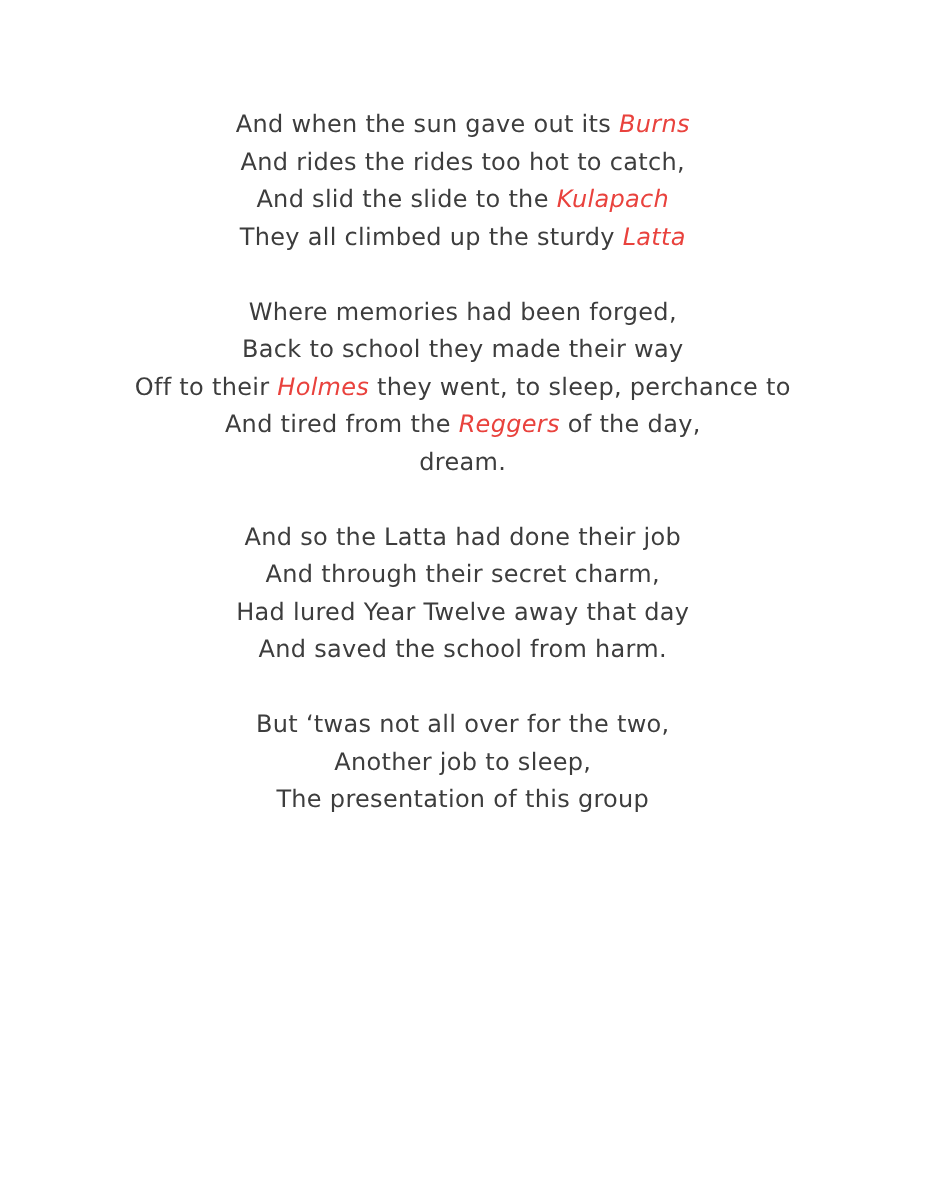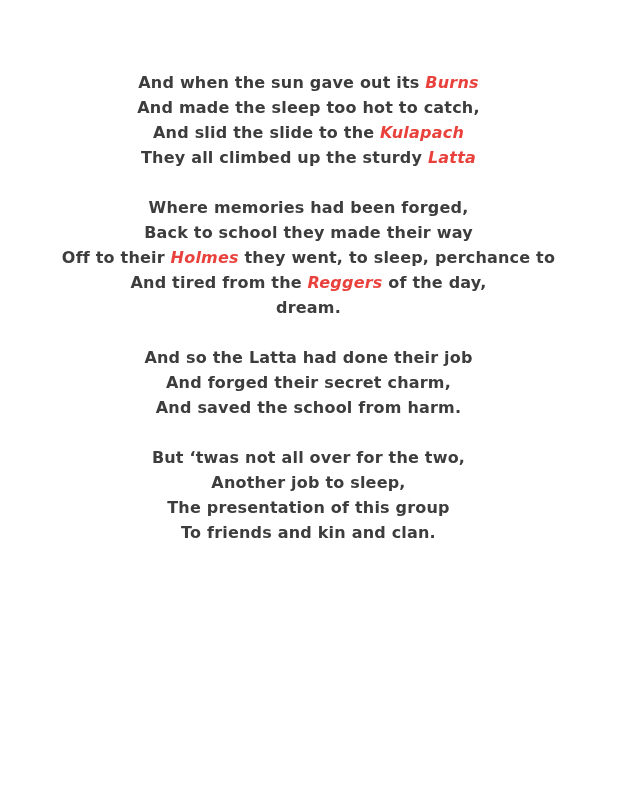--- a/index.html
+++ b/index.html
@@ -34,40 +34,40 @@
     color: inherit;
   }
   .seg.red {
     color: var(--highlight-color, #e9423d);
     font-style: italic;
   }
 </style>
 </head>
 <body>
 
-<div class="page" style="--text-color: #3d3d3d; --highlight-color: #e9423d; background: rgb(255, 255, 255); font-weight: bold;">
+<div class="page" style="--text-color: #3d3d3d; --highlight-color: #e9423d; background: rgb(255, 255, 255);">
   <div class="poem" id="poem-root">
       <div class="stanza">
         <div class="line"><span class="seg">And when the sun gave out its </span><span class="seg red">Burns</span></div>
-        <div class="line"><span class="seg">And made the sleep too hot to catch,</span></div>
+        <div class="line"><span class="seg">And rides the rides too hot to catch,</span></div>
         <div class="line"><span class="seg">And slid the slide to the </span><span class="seg red">Kulapach</span></div>
         <div class="line"><span class="seg">They all climbed up the sturdy </span><span class="seg red">Latta</span></div>
       </div>
       <div class="stanza">
         <div class="line"><span class="seg">Where memories had been forged,</span></div>
         <div class="line"><span class="seg">Back to school they made their way</span></div>
         <div class="line"><span class="seg">Off to their </span><span class="seg red">Holmes</span><span class="seg"> they went, to sleep, perchance to</span></div>
         <div class="line"><span class="seg">And tired from the </span><span class="seg red">Reggers</span><span class="seg"> of the day,</span></div>
         <div class="line"><span class="seg">dream.</span></div>
       </div>
       <div class="stanza">
         <div class="line"><span class="seg">And so the Latta had done their job</span></div>
-        <div class="line"><span class="seg">And forged their secret charm,</span></div>
+        <div class="line"><span class="seg">And through their secret charm,</span></div>
+        <div class="line"><span class="seg">Had lured Year Twelve away that day</span></div>
         <div class="line"><span class="seg">And saved the school from harm.</span></div>
       </div>
       <div class="stanza">
         <div class="line"><span class="seg">But ‘twas not all over for the two,</span></div>
         <div class="line"><span class="seg">Another job to sleep,</span></div>
         <div class="line"><span class="seg">The presentation of this group</span></div>
-        <div class="line"><span class="seg">To friends and kin and clan.</span></div>
       </div>
     </div>
 </div>
 
 </body></html>

